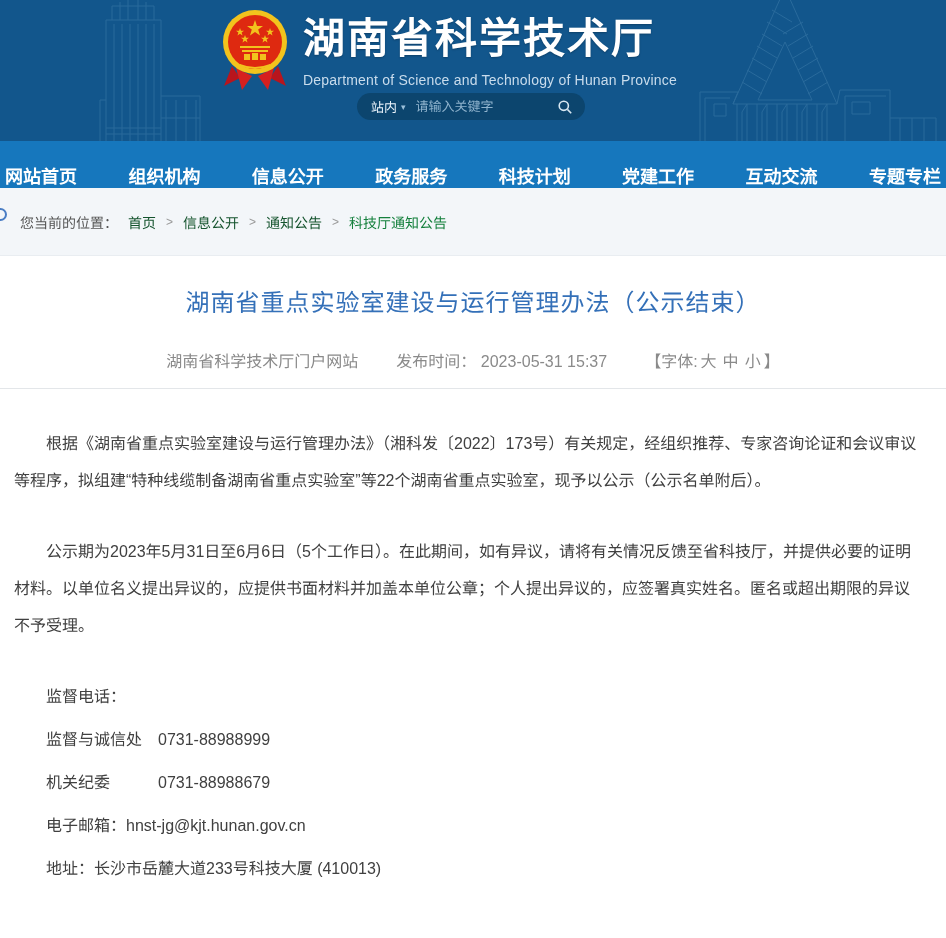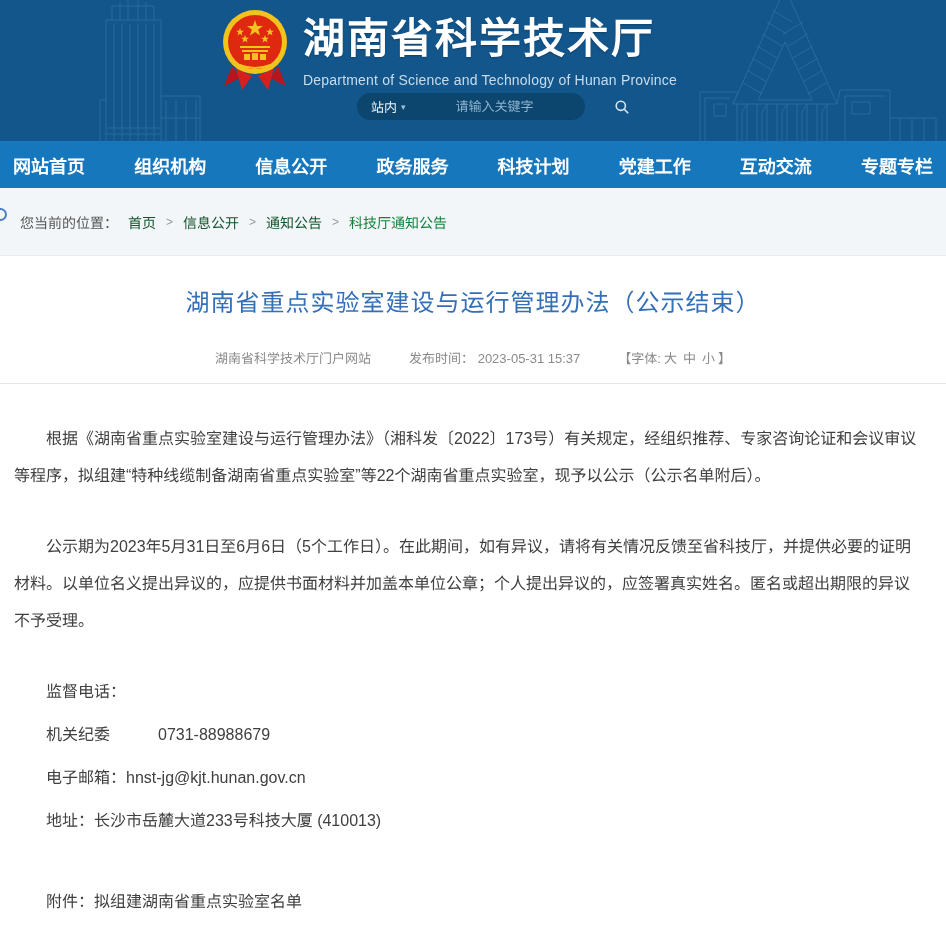--- a/index.html
+++ b/index.html
@@ -59,21 +59,20 @@
     top: 93px;
     width: 228px;
     height: 27px;
     background: #0c456e;
     border-radius: 14px;
     display: flex;
     align-items: center;
     padding: 0 12px 0 14px;
     font-size: 13px;
     color: #e8f2fa;
-    gap: 40px;
   }
   .search-scope { display: flex; align-items: center; cursor: pointer; white-space: nowrap; }
   .search-scope .caret { font-size: 9px; color: #9cc0da; margin-left: 4px; }
   .search-input {
     background: transparent;
     border: none;
     outline: none;
     color: #e8f2fa;
     font-size: 13px;
     width: 118px;
@@ -81,23 +80,23 @@
     font-family: inherit;
   }
   .search-input::placeholder { color: #8fb3cd; }
   .search-btn { margin-left: auto; background: none; border: none; cursor: pointer; display: flex; align-items: center; padding: 0; }
 
   
   .main-nav {
     height: 47px;
     background: #1677bd;
     display: flex;
-    align-items: center;
+    align-items: flex-end;
     justify-content: space-between;
-    padding: 0 13px;
+    padding: 0 5px;
   }
   .nav-item {
     color: #ffffff;
     font-size: 18px;
     font-weight: bold;
     text-decoration: none;
     white-space: nowrap;
     cursor: pointer;
   }
 
@@ -133,21 +132,21 @@
   .article-title {
     font-size: 24px;
     font-weight: 400;
     color: #3470b8;
     letter-spacing: 1px;
     line-height: 34px;
     margin: 0 30px;
   }
   .article-meta {
     margin-top: 28px;
-    font-size: 13px;
+    font-size: 16px;
     color: #8a8a8a;
     display: flex;
     justify-content: center;
     align-items: center;
     gap: 38px;
   }
   .meta-item { white-space: nowrap; }
   .font-size-ctrl { white-space: nowrap; }
   .font-size-ctrl .fs { cursor: pointer; margin: 0 3px; }
   .head-divider { border: 0; border-top: 1px solid #e3e6e9; margin: 16px 0 0 0; }
@@ -264,20 +263,21 @@
       <span class="font-size-ctrl"><span>【字体:</span><span class="fs">大</span><span class="fs">中</span><span class="fs">小</span><span>】</span></span>
     </div>
     <hr class="head-divider">
   </div>
 
   <div class="article-body">
     <p class="para">根据《湖南省重点实验室建设与运行管理办法》（湘科发〔2022〕173号）有关规定，经组织推荐、专家咨询论证和会议审议等程序，拟组建“特种线缆制备湖南省重点实验室”等22个湖南省重点实验室，现予以公示（公示名单附后）。</p>
     <p class="para">公示期为2023年5月31日至6月6日（5个工作日）。在此期间，如有异议，请将有关情况反馈至省科技厅，并提供必要的证明材料。以单位名义提出异议的，应提供书面材料并加盖本单位公章；个人提出异议的，应签署真实姓名。匿名或超出期限的异议不予受理。</p>
 
     <p>监督电话：</p>
+    <p>监督与诚信处　0731-88988999</p>
     <p>机关纪委　　　0731-88988679</p>
     <p>电子邮箱：hnst-jg@kjt.hunan.gov.cn</p>
     <p>地址：长沙市岳麓大道233号科技大厦 (410013)</p>
 
     <p class="attachment-line"><span>附件：</span><a class="attachment-name">拟组建湖南省重点实验室名单</a></p>
 
   </div>
 </main>
 
 </body></html>

